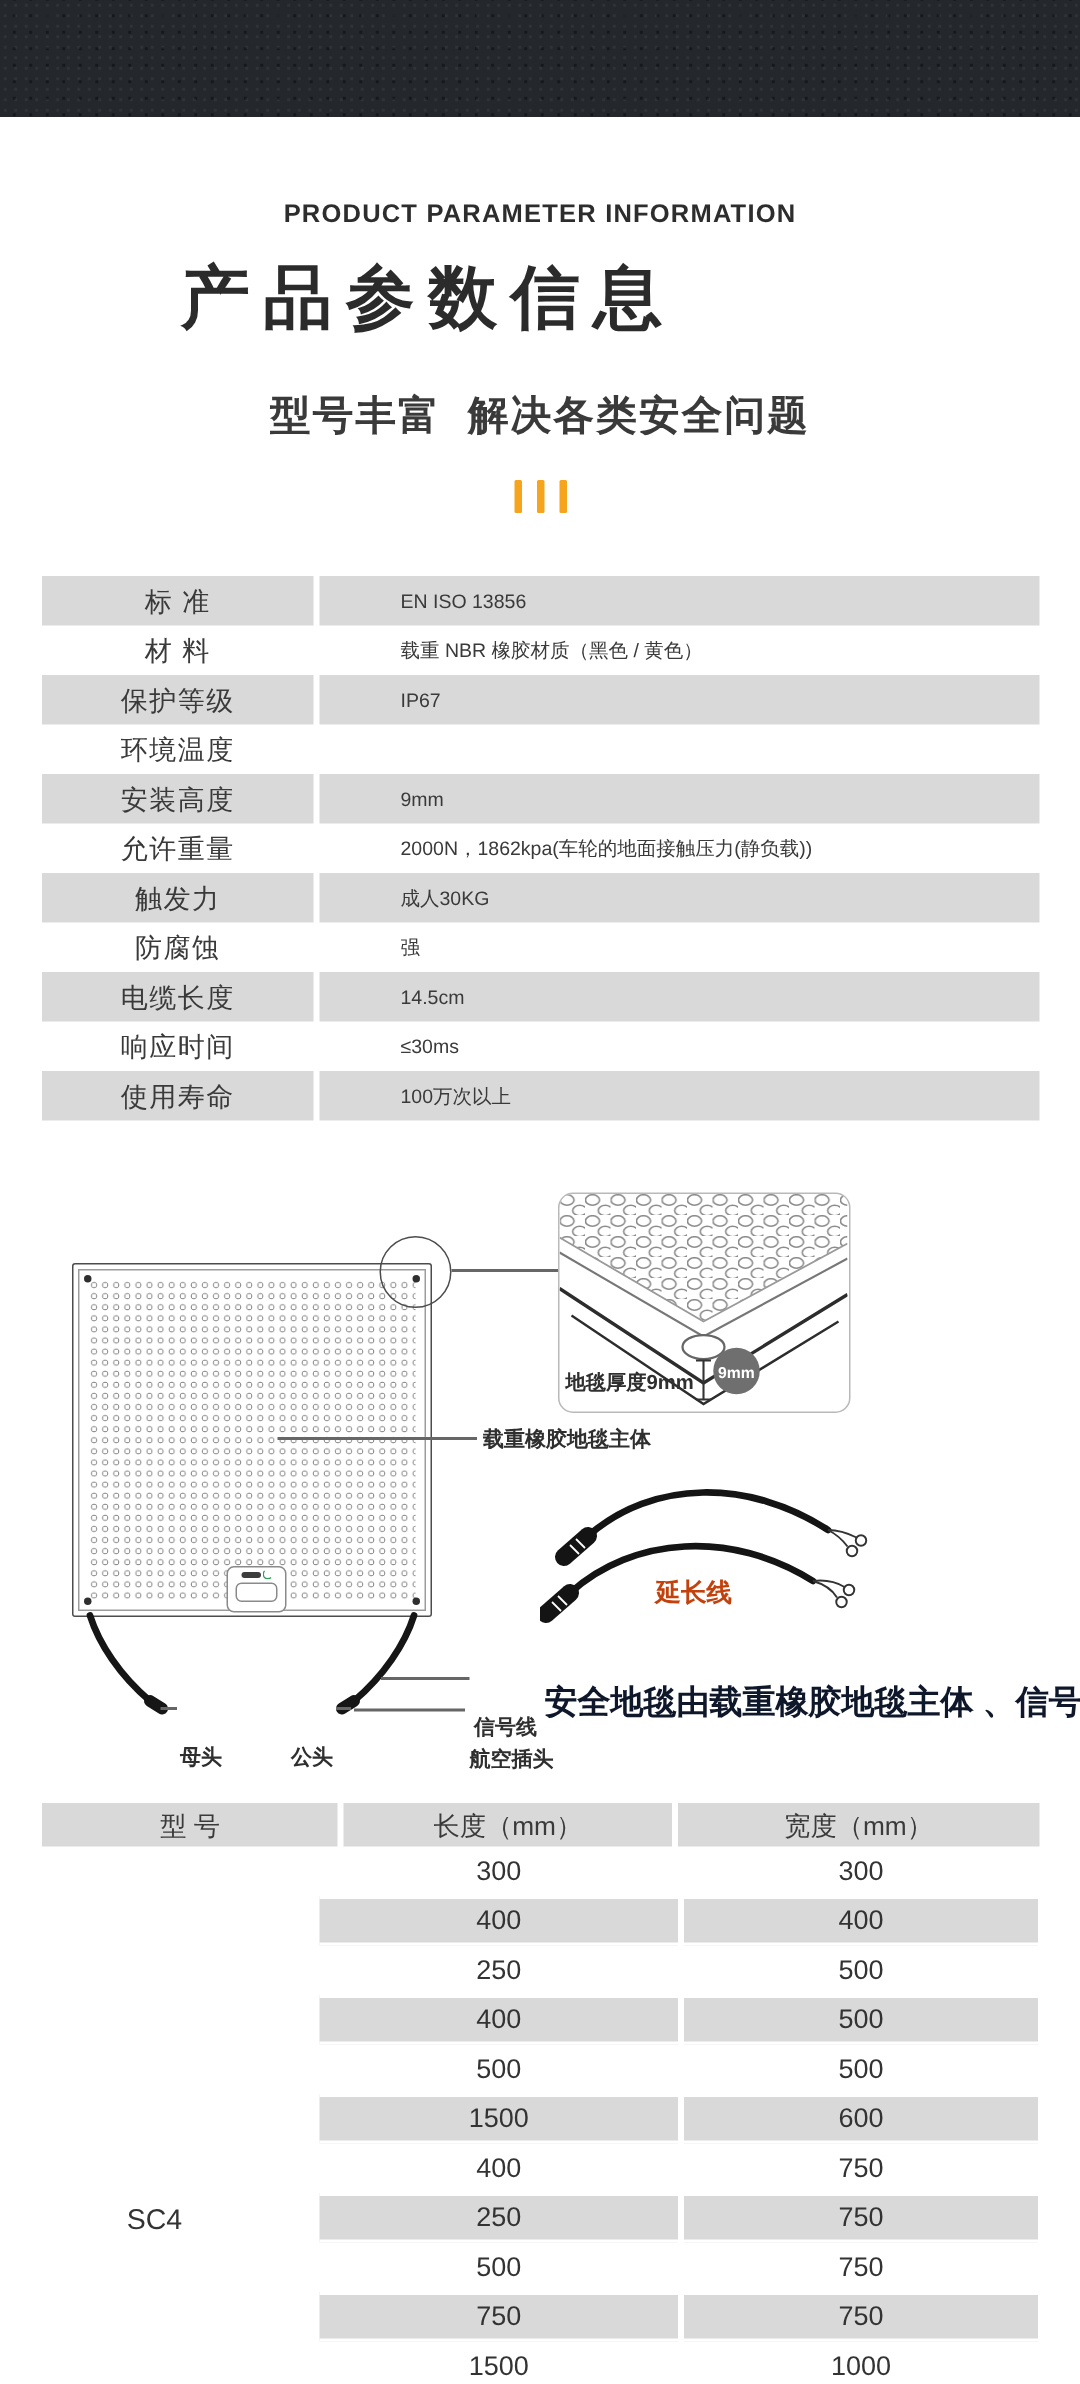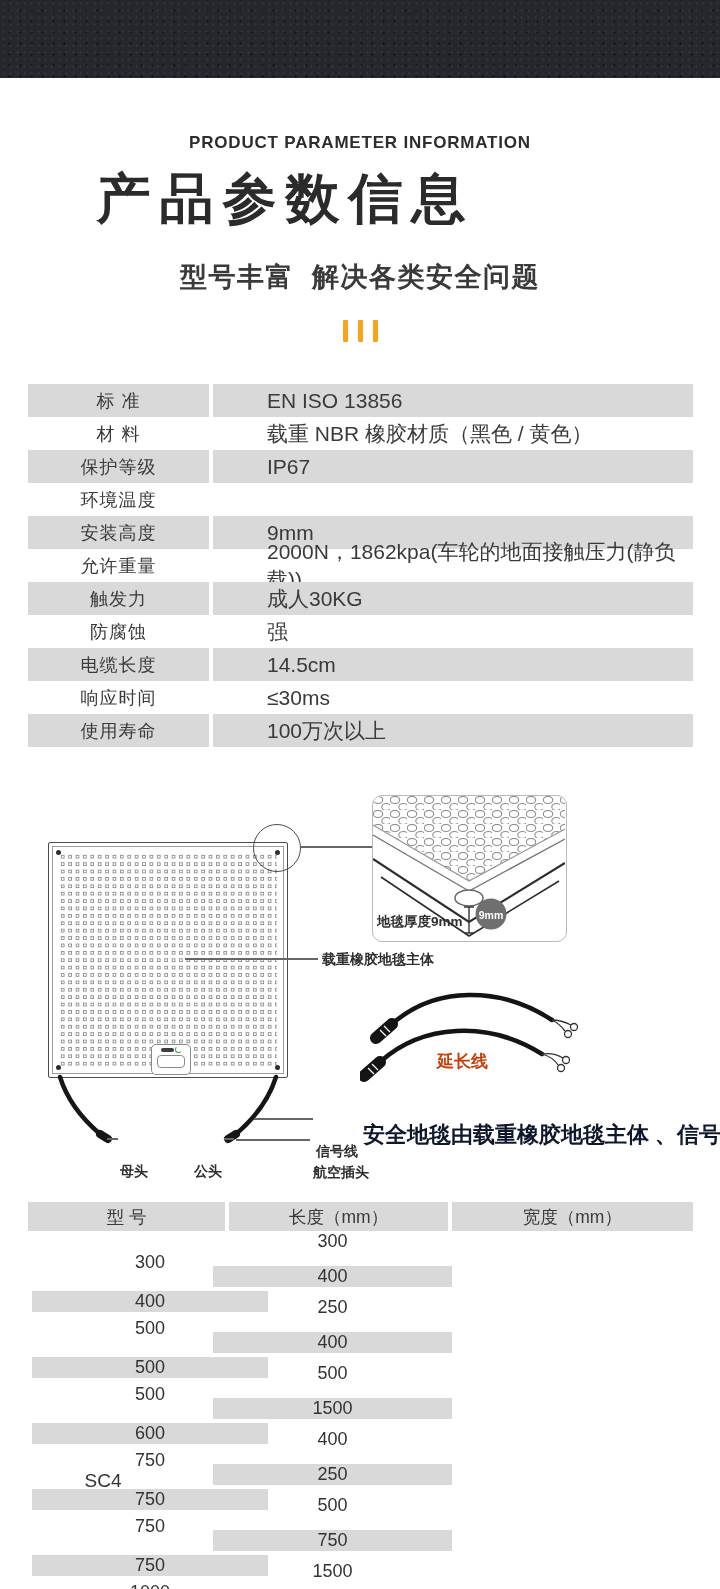--- a/index.html
+++ b/index.html
@@ -8,33 +8,33 @@
 
   
   .top-band{position:absolute;left:0;top:0;width:720px;height:78px;background-color:#24272b;
     background-image:radial-gradient(rgba(255,255,255,.05) 1px,transparent 1.3px),
                      radial-gradient(rgba(0,0,0,.38) 1px,transparent 1.3px);
     background-size:7px 7px,11px 11px;background-position:0 0,4px 5px;}
 
   .eyebrow{position:absolute;top:133px;left:0;width:720px;text-align:center;
     font-size:17px;font-weight:600;letter-spacing:.8px;color:#2d2d2d;}
   .title{position:absolute;top:155px;left:0;width:571px;text-align:center;
-    font-family:"Liberation Serif","DejaVu Serif",serif;font-size:54px;font-weight:700;
+    font-family:"Liberation Serif","DejaVu Serif",serif;font-size:46px;font-weight:700;
     letter-spacing:9px;color:#2b2b2b;line-height:88px;}
   .subtitle{position:absolute;top:259px;left:0;width:720px;text-align:center;
     font-size:27px;font-weight:700;letter-spacing:1.5px;color:#3a3a3a;white-space:pre;}
   .bars{position:absolute;top:320px;left:0;width:720px;display:flex;justify-content:center;gap:10px;}
   .bar{width:5px;height:22px;background:#F6A41C;border-radius:1px;}
 
   
   .param-table{position:absolute;left:28px;top:384px;width:665px;}
   .prow{display:flex;height:33px;}
   .pcell{display:flex;align-items:center;box-sizing:border-box;}
   .plabel{width:181px;justify-content:center;font-size:18px;white-space:pre;letter-spacing:1px;}
-  .pvalue{flex:1;margin-left:4px;padding-left:54px;font-size:21px;}
+  .pvalue{flex:1;margin-left:4px;padding-left:54px;font-size:13px;}
   .prow.gray .pcell{background:#d9d9d9;}
 
   
   .mat{position:absolute;left:48px;top:842px;width:240px;height:236px;
        border:1.5px solid #4c4c4c;border-radius:2px;background:#fff;box-sizing:border-box;}
   .mat-inner{position:absolute;inset:3px;border:1px solid #9c9c9c;}
   .mat-dots{position:absolute;inset:6px;
     background-image:radial-gradient(circle,transparent 1.3px,#909090 1.4px,#909090 2.1px,transparent 2.2px);
     background-size:7.4px 7.4px;}
   .bolt{position:absolute;width:5px;height:5px;border-radius:50%;background:#2e2e2e;}
@@ -62,21 +62,21 @@
 
   .cables-svg{position:absolute;left:40px;top:1074px;}
   .ext-svg{position:absolute;left:360px;top:980px;}
 
   
   .size-table{position:absolute;left:28px;top:1202px;width:665px;}
   .shead{display:flex;height:29px;}
   .sh{background:#d9d9d9;display:flex;align-items:center;justify-content:center;
       font-size:17.5px;color:#3a3a3a;white-space:pre;box-sizing:border-box;}
   .sh1{width:216px}.sh2{width:239px;margin-left:4px}.sh3{width:264px;margin-left:4px}
-  .srow{display:flex;height:33px;flex-direction:column;}
+  .srow{display:flex;height:33px;}
   .sc{display:flex;align-items:center;justify-content:center;font-size:18px;color:#333;box-sizing:border-box;}
   .sc-l{width:239px;margin-left:185px}.sc-w{width:236px;margin-left:4px}
   .srow.gray .sc{background:#d9d9d9;border-top:2px solid #fff;border-bottom:2px solid #fff;}
   .model-label{position:absolute;left:28px;top:1470px;width:150px;text-align:center;
                font-size:19px;color:#333;font-weight:500;}
 </style>
 </head>
 <body>
 
 <div class="canvas">

